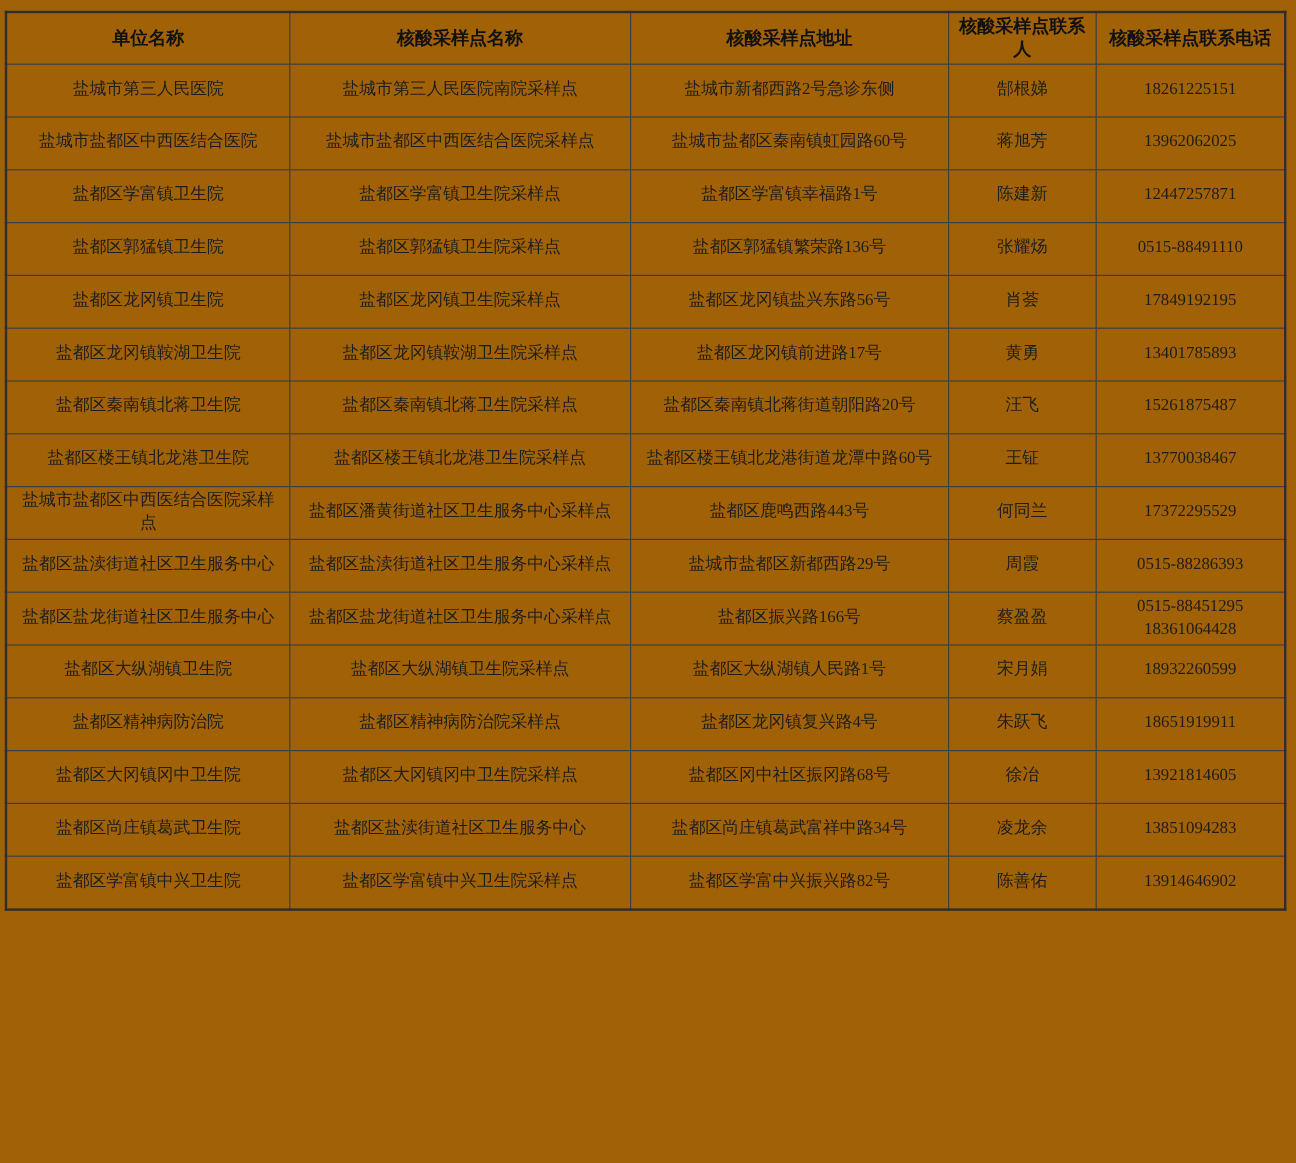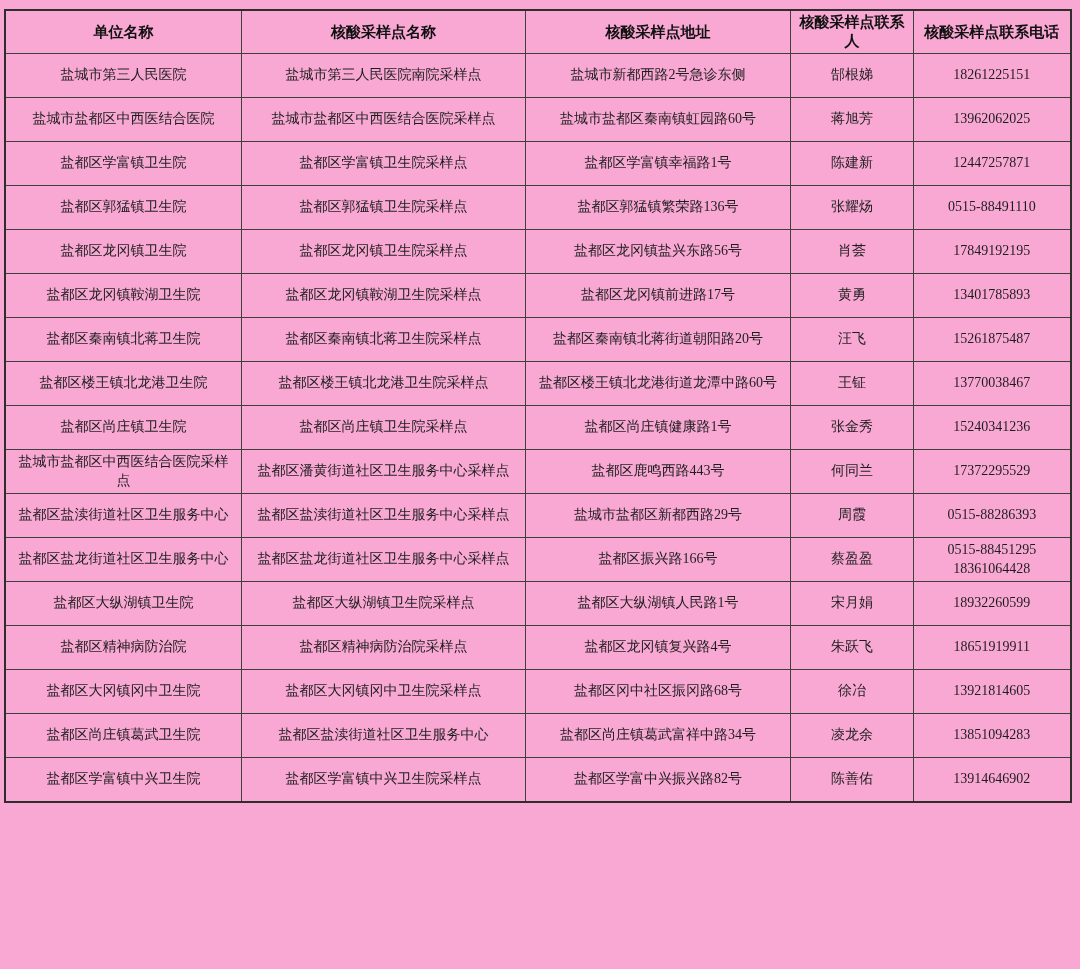--- a/index.html
+++ b/index.html
@@ -5,21 +5,21 @@
   html, body {
     margin: 0;
     padding: 0;
     background: #ffffff;
     font-family: "Liberation Serif", "DejaVu Serif", serif;
   }
   .page {
     position: relative;
     width: 1080px;
     height: 969px;
-    background: #f9a8d4;
+    background: #a16207;
     overflow: hidden;
   }
   table.sites {
     position: absolute;
     left: 4px;
     top: 9px;
     width: 1068px;
     border-collapse: collapse;
     table-layout: fixed;
   }
@@ -127,27 +127,20 @@
           <td>15261875487</td>
         </tr>
         <tr>
           <td>盐都区楼王镇北龙港卫生院</td>
           <td>盐都区楼王镇北龙港卫生院采样点</td>
           <td>盐都区楼王镇北龙港街道龙潭中路60号</td>
           <td>王钲</td>
           <td>13770038467</td>
         </tr>
         <tr>
-          <td>盐都区尚庄镇卫生院</td>
-          <td>盐都区尚庄镇卫生院采样点</td>
-          <td>盐都区尚庄镇健康路1号</td>
-          <td>张金秀</td>
-          <td>15240341236</td>
-        </tr>
-        <tr>
           <td>盐城市盐都区中西医结合医院采样点</td>
           <td>盐都区潘黄街道社区卫生服务中心采样点</td>
           <td>盐都区鹿鸣西路443号</td>
           <td>何同兰</td>
           <td>17372295529</td>
         </tr>
         <tr>
           <td>盐都区盐渎街道社区卫生服务中心</td>
           <td>盐都区盐渎街道社区卫生服务中心采样点</td>
           <td>盐城市盐都区新都西路29号</td>

